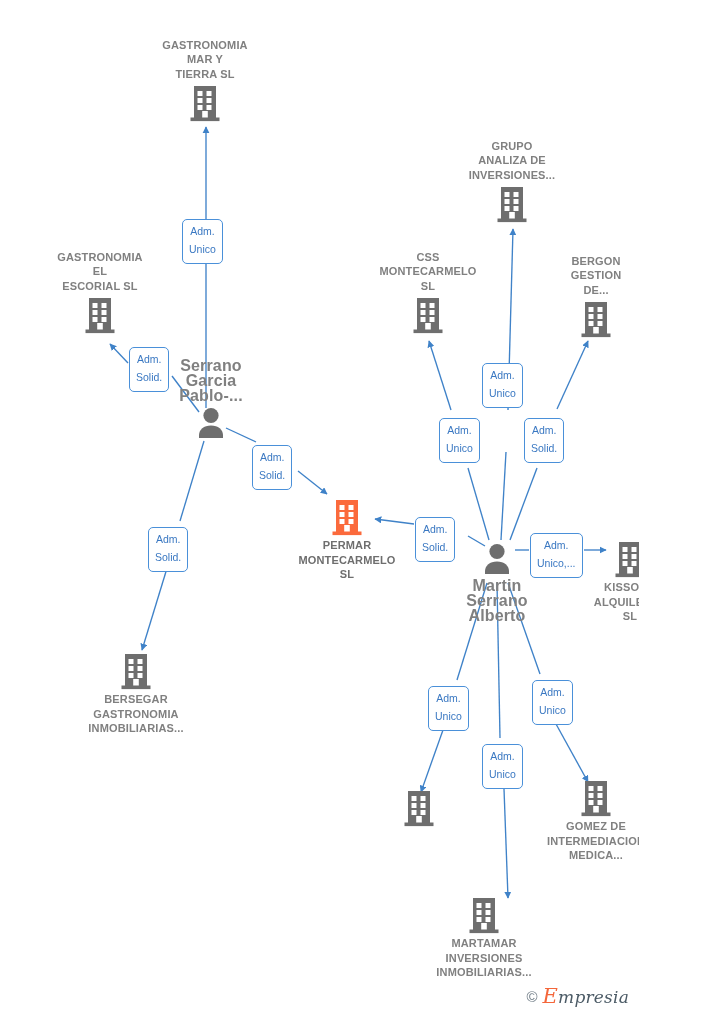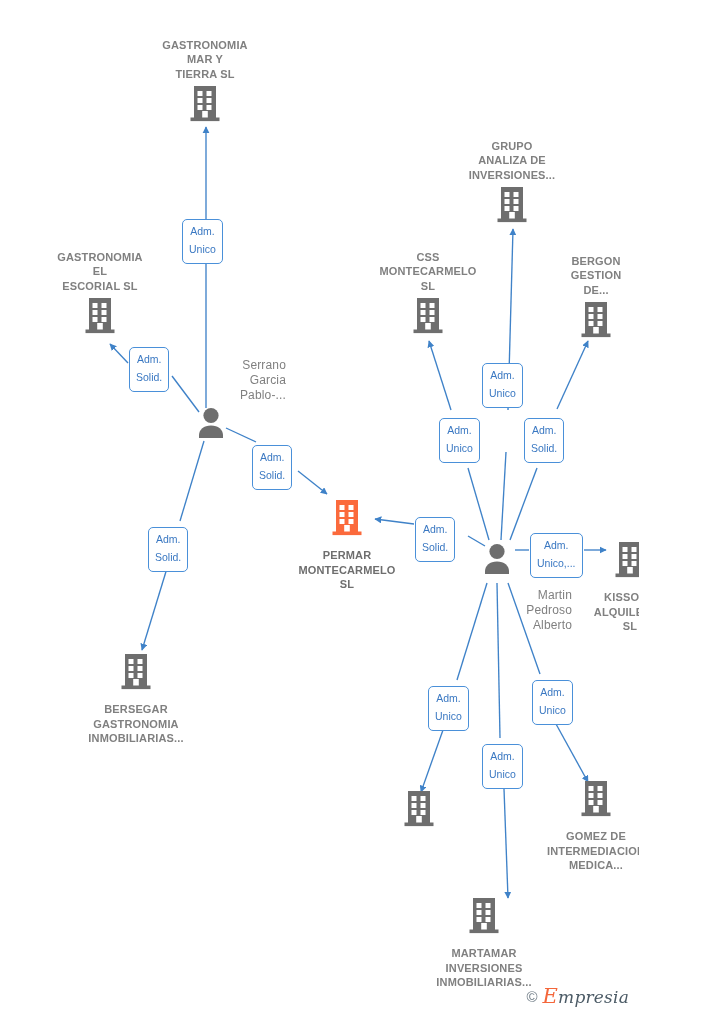--- a/index.html
+++ b/index.html
@@ -47,33 +47,32 @@
     font-size: 11px;
     line-height: 14.5px;
     color: #808080;
     letter-spacing: .15px;
     white-space: pre-line;
   }
   .node.company .label {
     font-weight: bold;
   }
   .node.person .label {
-    font-weight: normal;
-    font-size: 12px;
+    font-weight: bold;
+    font-size: 16px;
     line-height: 15px;
     color: #808080;
-    text-align: right;
   }
   .node.focus .label {
     color: #6e6e6e;
     font-weight: bold;
   }
   
   .node.label-top .label { margin-bottom: 3px; }
-  .node.label-bottom .label { margin-top: 12px; }
+  .node.label-bottom .label { margin-top: 2px; }
 
   
   .tag {
     position: absolute;
     box-sizing: border-box;
     border: 1px solid #4a90d9;
     border-radius: 5px;
     background: #ffffff;
     color: #3a78c2;
     font-size: 10.5px;
@@ -272,21 +271,21 @@
             <rect x="13.2" y="27" width="5.6" height="7" fill="#fff"></rect>
             <rect x="1.5" y="33.5" width="29" height="3.6" fill="#6e6e6e"></rect>
           </svg></span>
       </div>
       <div class="node person label-bottom" style="left: 497px; top: 542px;">
         <span class="icon-wrap"><svg width="32" height="34" viewBox="0 0 32 34" aria-hidden="true">
             <circle cx="16" cy="9.5" r="7.6" fill="#6e6e6e"></circle>
             <path d="M16 19.5c-7.2 0-12 4.2-12 9.6V32h24v-2.9c0-5.4-4.8-9.6-12-9.6z" fill="#6e6e6e"></path>
           </svg></span>
         <span class="label">Martin
-Pedroso
+Serrano
 Alberto</span>
       </div>
       <div class="node company label-bottom" style="left: 630px; top: 540px;">
         <span class="icon-wrap"><svg width="32" height="38" viewBox="0 0 32 38" aria-hidden="true">
             <rect x="5" y="2" width="22" height="32" fill="#6e6e6e"></rect>
             <rect x="8.5" y="7" width="5" height="5" fill="#fff"></rect>
             <rect x="17.5" y="7" width="5" height="5" fill="#fff"></rect>
             <rect x="8.5" y="14" width="5" height="5" fill="#fff"></rect>
             <rect x="17.5" y="14" width="5" height="5" fill="#fff"></rect>
             <rect x="8.5" y="21" width="5" height="5" fill="#fff"></rect>

